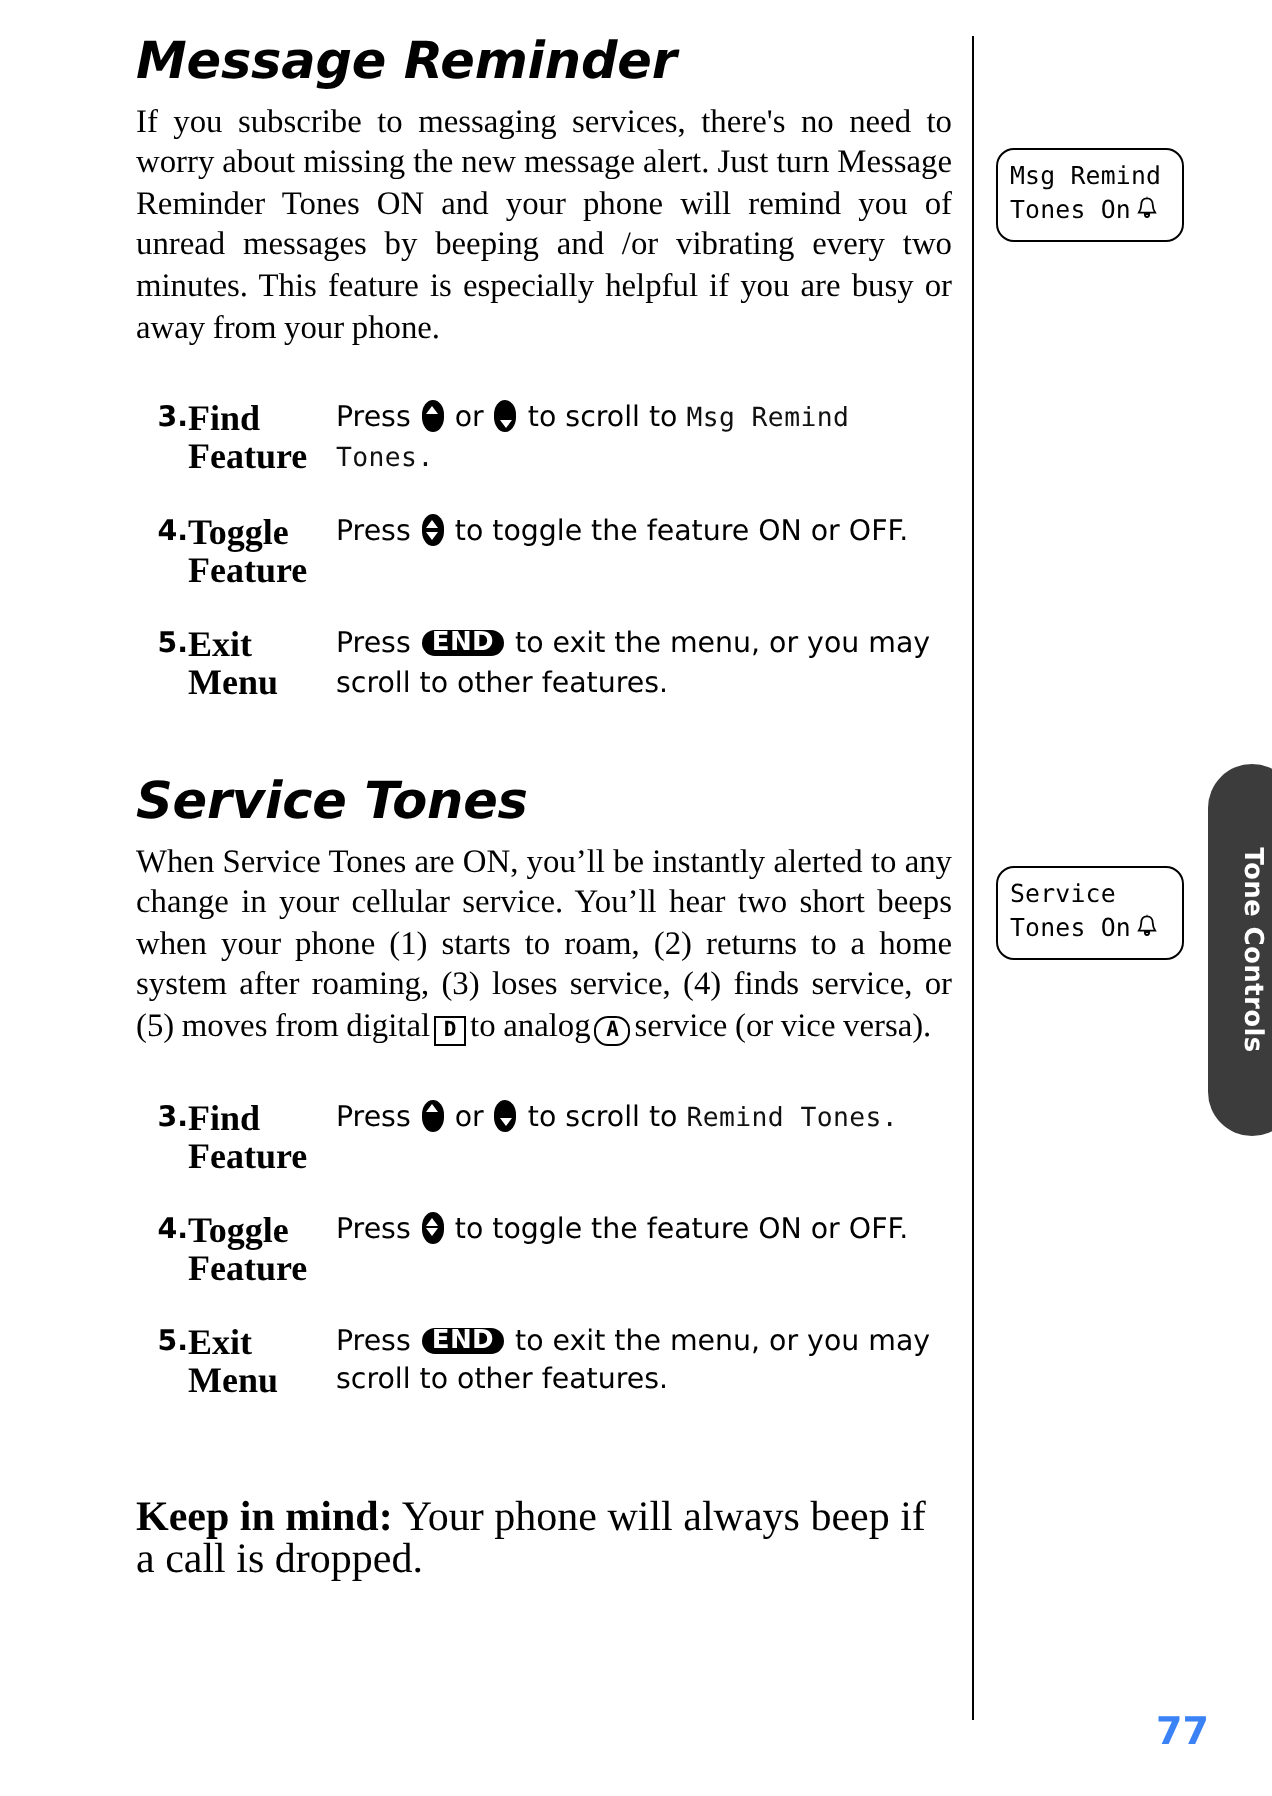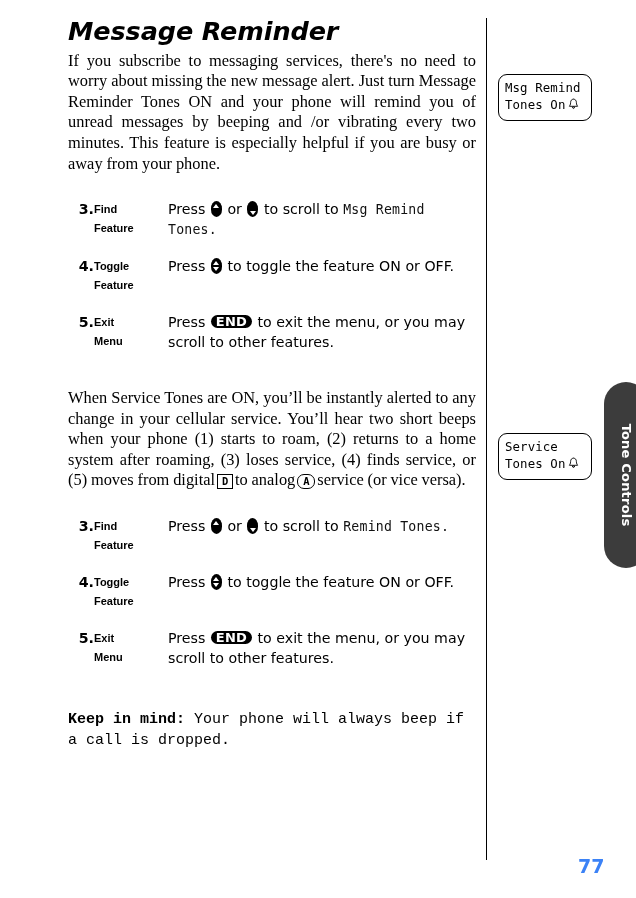--- a/index.html
+++ b/index.html
@@ -78,23 +78,23 @@
     font-family: "DejaVu Sans", sans-serif;
     font-weight: bold;
     font-size: 14.2px;
     text-align: right;
     padding-right: 6px;
     padding-top: 1px;
     line-height: 19px;
   }
   td.step-label {
     width: 74px;
-    font-family: Liberation Sans, sans-serif;
-    font-weight: bold;
-    font-size: 11px;
+    font-family: Liberation Serif, serif;
+    font-weight: bold;
+    font-size: 18px;
     line-height: 19px;
     padding-top: 1px;
     padding-right: 4px;
   }
   td.step-body {
     font-family: "DejaVu Sans", sans-serif;
     font-size: 14.2px;
     line-height: 19.5px;
     padding-top: 1px;
   }
@@ -186,23 +186,22 @@
     border: 1.6px solid #000;
     padding: 0 2px;
     vertical-align: 0px;
     margin: 0 2px;
     color: #000;
   }
   .ind.rounded { border-radius: 7px; padding: 0 3px; }
 
   
   .note {
-    font-size: 15px;
+    font-size: 21px;
     line-height: 21px;
-    font-family: Liberation Mono, monospace;
   }
   .note b {
     font-weight: bold;
   }
 
   
   .callout {
     position: absolute;
     width: 94px;
     height: 47px;
@@ -328,20 +327,21 @@
             <span>Press</span>
             <span class="key-end">END</span>
             <span>to exit the menu, or you may scroll to other features.</span>
           </td>
         </tr>
       </tbody>
     </table>
 
     <div class="spacer-sec"></div>
 
+    <h1 class="section-title">Service Tones</h1>
 
     <p class="para"><span>When Service Tones are ON, you’ll be instantly alerted to any change in your cellular service. You’ll hear two short beeps when your phone (1) starts to roam, (2) returns to a home system after roaming, (3) loses service, (4) finds service, or (5) moves from digital</span><span class="ind">D</span><span>to analog</span><span class="ind rounded">A</span><span>service (or vice versa).</span></p>
 
     <div class="spacer-lg"></div>
 
     <table class="steps">
       <tbody>
         <tr>
           <td class="step-num">3.</td>
           <td class="step-label">

